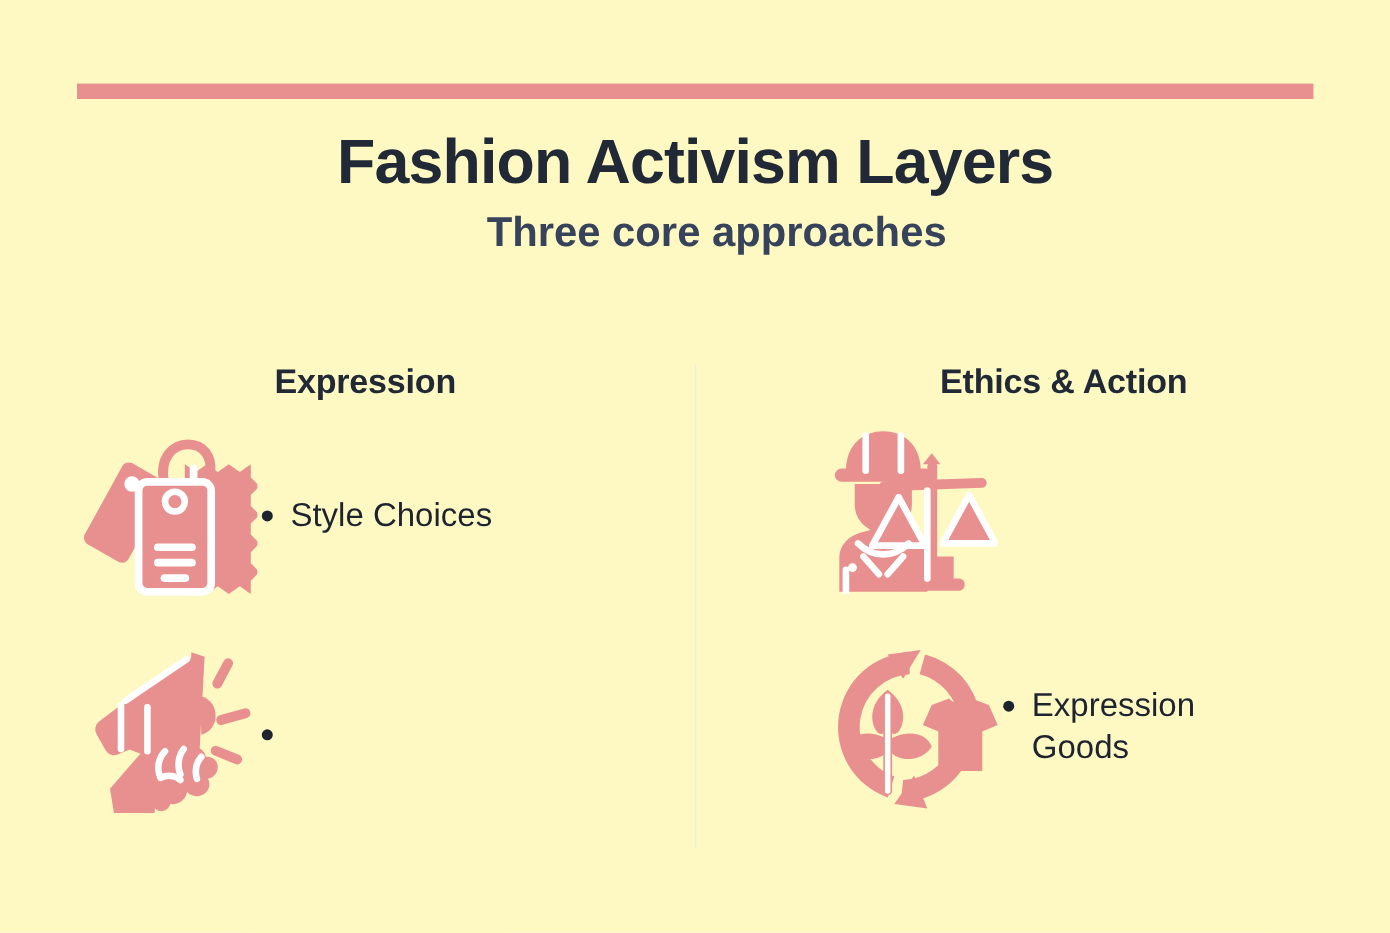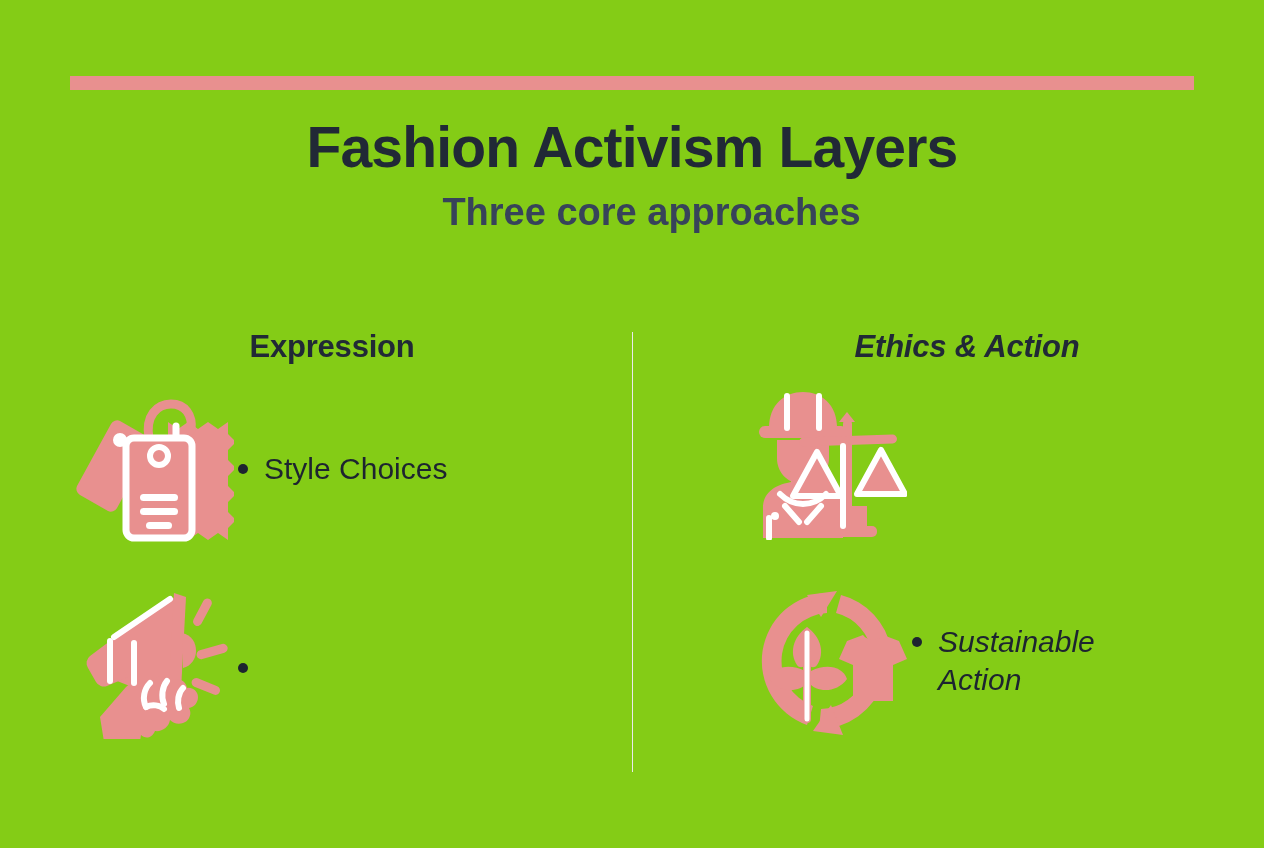--- a/index.html
+++ b/index.html
@@ -12,21 +12,21 @@
     height: 848px;
     font-family: "Liberation Sans", sans-serif;
     -webkit-font-smoothing: antialiased;
     overflow: hidden;
   }
 
   .canvas {
     position: relative;
     width: 1264px;
     height: 848px;
-    background: #84cc16;
+    background: #fef9c3;
     box-sizing: border-box;
   }
 
   
   .accent-bar {
     position: absolute;
     left: 70px;
     top: 76px;
     width: 1124px;
     height: 14px;
@@ -66,21 +66,21 @@
     width: 1264px;
     height: 460px;
     display: flex;
   }
   .column {
     position: relative;
     width: 50%;
     box-sizing: border-box;
   }
   .column-left  { padding-left: 68px;  padding-right: 26px; }
-  .column-right { padding-left: 110px; padding-right: 26px; font-style: italic; }
+  .column-right { padding-left: 110px; padding-right: 26px; }
 
   .divider {
     position: absolute;
     left: 632px;
     top: 332px;
     width: 1px;
     height: 440px;
     background: #E9EAEC;
   }
 
@@ -309,21 +309,21 @@
 
                 <path d="M102 62 l16 -6 c4 6 16 6 20 0 l16 6 l8 18 l-14 6 v36 h-40 V86 l-14 -6 Z"></path>
               </g>
               <g fill="none" stroke="#ffffff" stroke-width="5" stroke-linecap="round">
                 <path d="M62 54 L62 140"></path>
               </g>
             </svg>
           </span>
           <span class="item-label">
             <span class="bullet"></span>
-            <span class="label-text">Sustainable Action</span>
+            <span class="label-text">Expression Goods</span>
           </span>
         </li>
 
       </ul>
     </div>
 
   </div>
 </div>
 
 </body></html>

